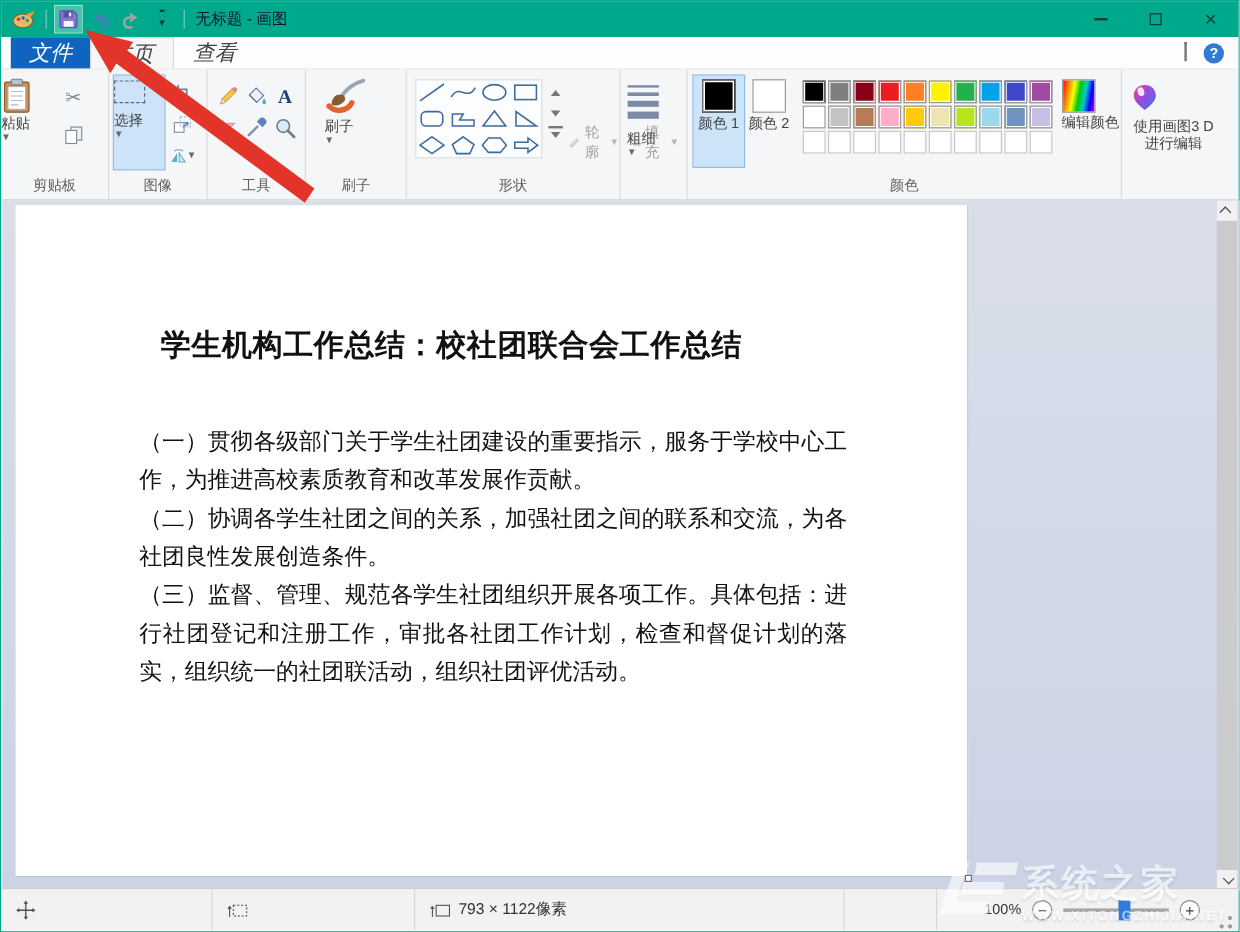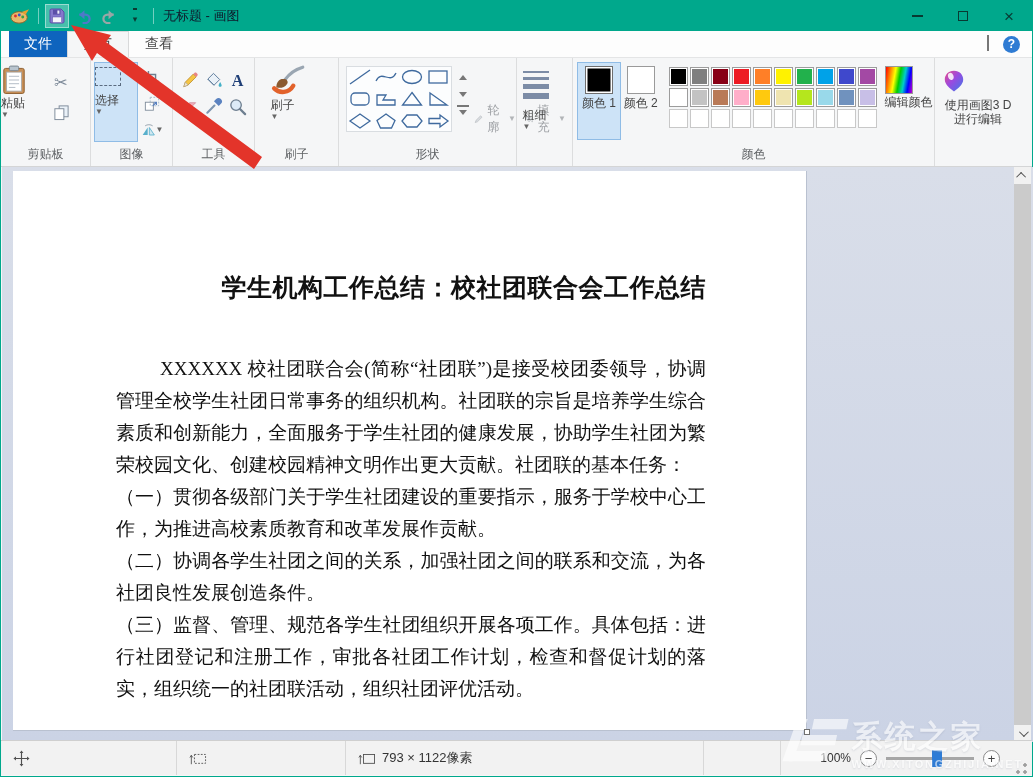--- a/index.html
+++ b/index.html
@@ -22,21 +22,21 @@
   .win-title { margin-left:6px; font-size:13px; color:#0f172a; }
   .win-controls { margin-left:auto; display:flex; height:30px; }
   .win-btn { width:46px; height:30px; display:flex; align-items:center; justify-content:center; color:#0b2b26; }
   .wb-min { width:11px; height:0; border-bottom:2px solid #083a32; }
   .wb-max { width:10px; height:10px; border:1.6px solid #083a32; }
   .wb-close { font-size:17px; color:#083a32; line-height:1; }
 
   
   .tabrow { position:absolute; left:0; top:30px; right:0; height:27px; background:#FDFDFD;
     display:flex; align-items:stretch; border-bottom:1px solid #E4E5E6;}
-  .tab { padding:0 16px; display:flex; align-items:center; font-size:14px; color:#444; }
+  .tab { padding:0 16px; display:flex; align-items:center; font-size:18px; color:#444;font-style:italic; }
   .tab.file { background:#0E64BE; color:#fff; margin-left:8px; padding:0 15px;}
   .tab.active { background:#F5F6F7; border:1px solid #D8D9DA; border-bottom:none; }
   .tabrow-right { margin-left:auto; display:flex; align-items:center; gap:14px; padding-right:12px; }
   .chev-up { width:9px; height:9px; border-left:2px solid #777; border-top:2px solid #777;
     transform:rotate(45deg) translateY(3px); }
   .help-btn { width:17px; height:17px; border-radius:50%; background:#2F7BD3; color:#fff;
     font-size:12px; font-weight:bold; display:flex; align-items:center; justify-content:center; }
 
   
   .ribbon { position:absolute; left:0; top:57px; right:0; height:109px; background:#F5F6F7;
@@ -98,21 +98,21 @@
 
   .grp-p3d { width:86px; border-right:none; display:flex; justify-content:center; }
   .p3d-btn { width:72px; padding-top:4px; }
 
   
   .canvas-area { position:absolute; left:1px; top:166px; width:1031px; height:575px;
     background:linear-gradient(to bottom,#D9DEE9,#CBD3E5); overflow:hidden; }
   .page { position:absolute; left:11px; top:4px; width:794px; height:560px; background:#fff;
     border-right:1px solid #B9C1D0; border-bottom:1px solid #B9C1D0; overflow:hidden; }
   .doc { padding:100px 100px 0 103px; font-family:"Liberation Serif","DejaVu Serif",serif; color:#111; }
-  .doc-title { font-size:25px; font-weight:bold; margin-left:18px; letter-spacing:.5px; white-space:nowrap;text-align:right; }
+  .doc-title { font-size:25px; font-weight:bold; margin-left:18px; letter-spacing:.5px; white-space:nowrap; }
   .doc-body { margin-top:49px; }
   .doc-body p { font-size:19px; line-height:32px; text-align:justify; }
   .doc-body p.indent { text-indent:44px; }
   .handle { position:absolute; width:6px; height:6px; background:#fff; border:1px solid #707070; }
   .vscroll { position:absolute; right:2px; top:0; bottom:0; width:17px; background:#CBCBCB; }
   .vs-btn { position:absolute; left:0; width:17px; height:17px; background:#F1F1F1;
     display:flex; align-items:center; justify-content:center; }
   .vs-up { top:0; } .vs-dn { bottom:0; }
   .vs-arrow { width:7px; height:7px; border-left:1.6px solid #505050; border-top:1.6px solid #505050; }
   .vs-up .vs-arrow { transform:rotate(45deg) translateY(2px); }
@@ -442,21 +442,20 @@
       </div>
     </div>
 
   </div>
 
   <div class="canvas-area">
     <div class="page">
       <div class="doc">
         <div class="doc-title">学生机构工作总结：校社团联合会工作总结</div>
         <div class="doc-body">
-          <p class="indent">XXXXXX 校社团联合会(简称“社团联”)是接受校团委领导，协调管理全校学生社团日常事务的组织机构。社团联的宗旨是培养学生综合素质和创新能力，全面服务于学生社团的健康发展，协助学生社团为繁荣校园文化、创建校园精神文明作出更大贡献。社团联的基本任务：</p>
           <p>（一）贯彻各级部门关于学生社团建设的重要指示，服务于学校中心工作，为推进高校素质教育和改革发展作贡献。</p>
           <p>（二）协调各学生社团之间的关系，加强社团之间的联系和交流，为各社团良性发展创造条件。</p>
           <p>（三）监督、管理、规范各学生社团组织开展各项工作。具体包括：进行社团登记和注册工作，审批各社团工作计划，检查和督促计划的落实，组织统一的社团联活动，组织社团评优活动。</p>
         </div>
       </div>
     </div>
     <span class="handle" style="left:802px; top:562px;"></span>
     <div class="vscroll">
       <span class="vs-btn vs-up">
           <span class="vs-arrow"></span>

